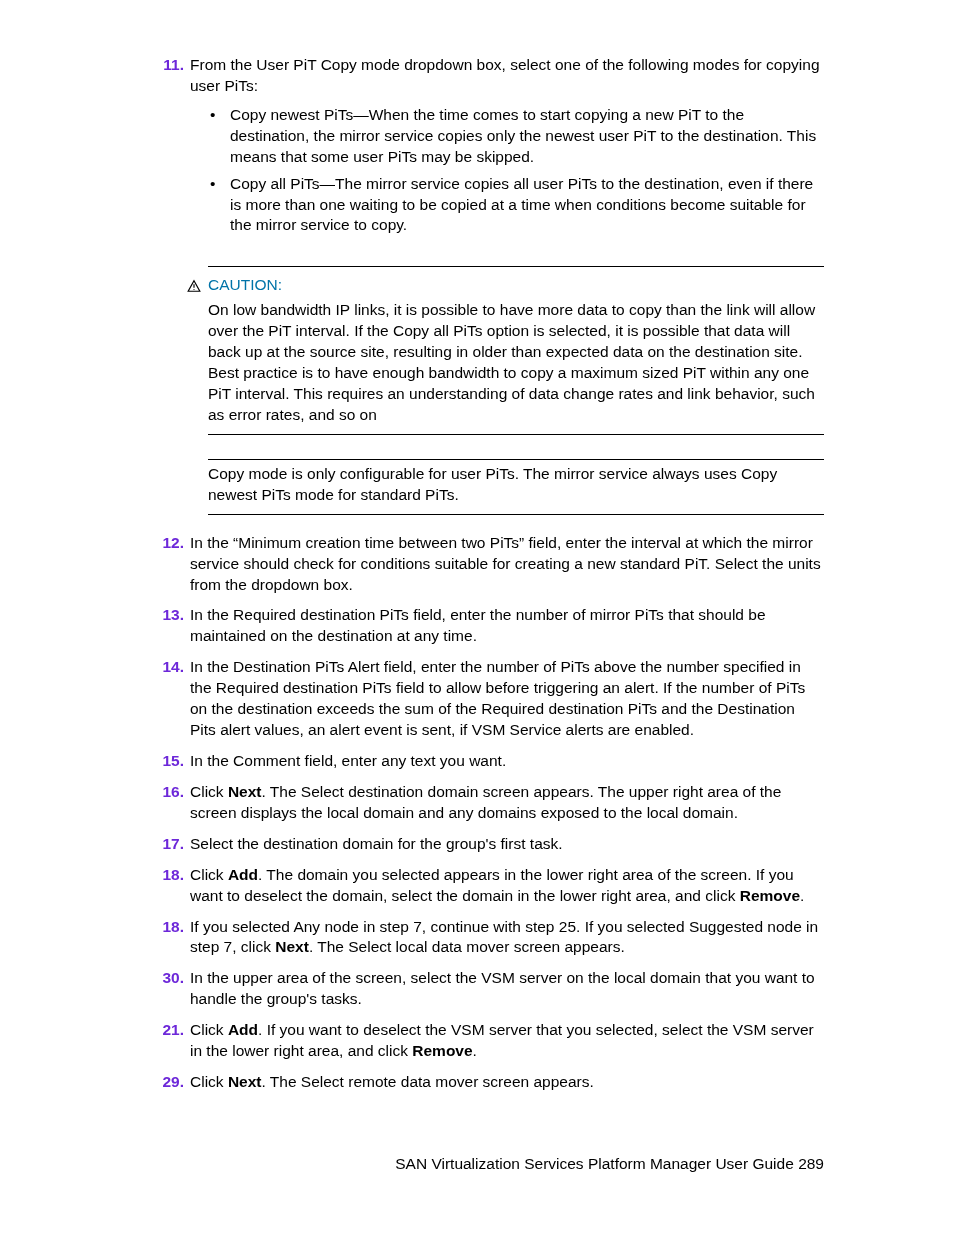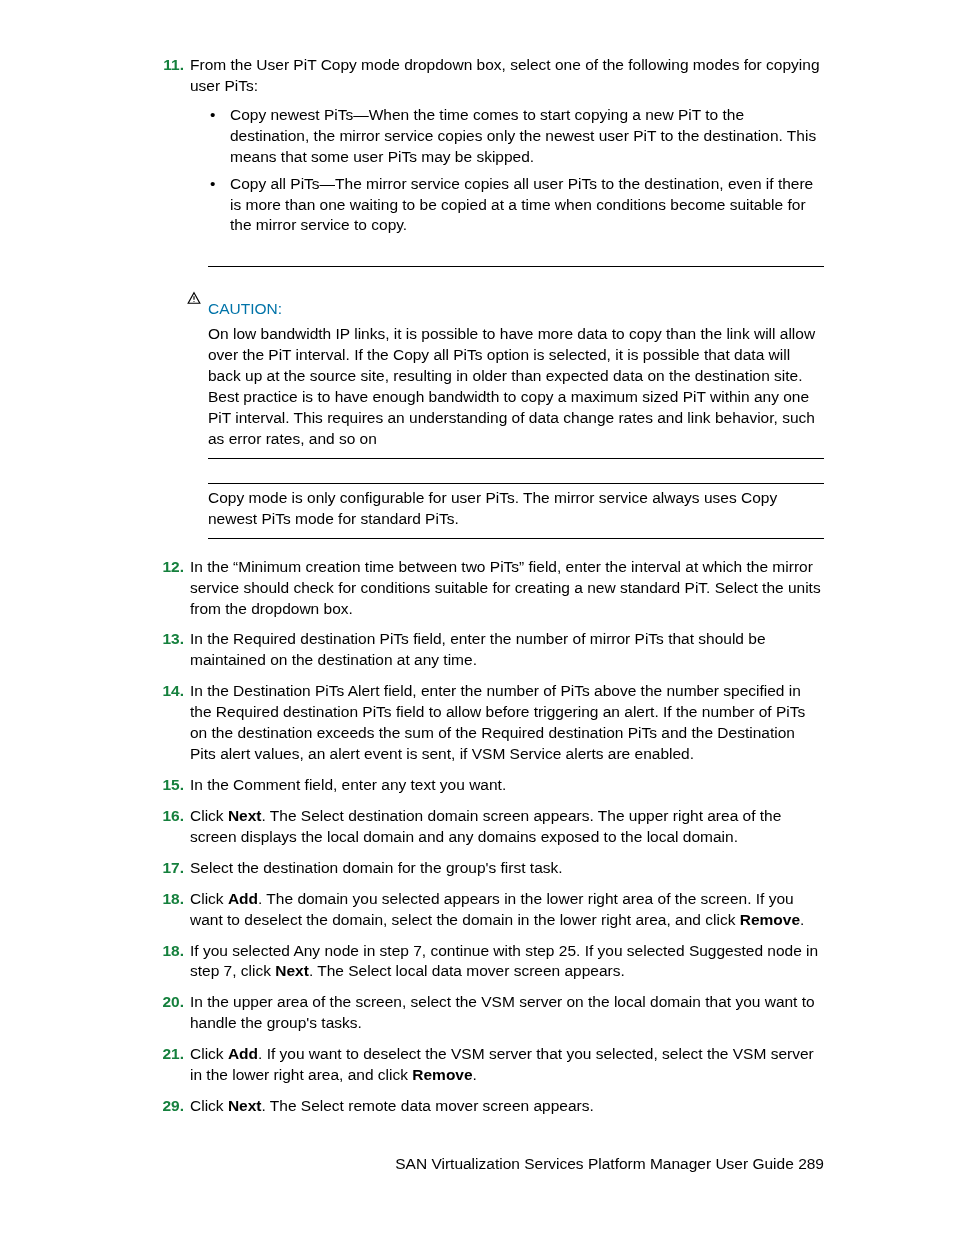--- a/index.html
+++ b/index.html
@@ -14,21 +14,21 @@
   }
   .page {
     width: 954px;
     height: 1235px;
     position: relative;
     box-sizing: border-box;
     padding: 55px 130px 0 150px;
   }
   b, .bold { font-weight: 600; }
   .list-num {
-    color: #15803d;
+    color: #6d28d9;
     font-weight: 600;
     width: 34px;
     text-align: right;
     flex: 0 0 34px;
     padding-right: 6px;
   }
   .ol-row {
     display: flex;
     margin-bottom: 10px;
   }
@@ -61,21 +61,20 @@
   .admon-icon {
     width: 20px;
     flex: 0 0 20px;
     display: flex;
     justify-content: center;
     padding-right: 4px;
   }
   .admon-title {
     color: #0073a8;
     font-weight: 400;
-    margin-top: 24px;
   }
   .admon-body {
     margin-left: 24px;
     margin-top: 4px;
     margin-bottom: 8px;
   }
   .footer {
     position: absolute;
     bottom: 60px;
     right: 130px;
@@ -167,21 +166,21 @@
   </div>
 
   <div class="ol-row">
     <div class="list-num">18.</div>
     <div class="ol-text">
       <span>If you selected Any node in step 7, continue with step 25. If you selected Suggested node in step 7, click </span><b>Next</b><span>. The Select local data mover screen appears.</span>
     </div>
   </div>
 
   <div class="ol-row">
-    <div class="list-num">20.</div>
+    <div class="list-num">30.</div>
     <div class="ol-text">In the upper area of the screen, select the VSM server on the local domain that you want to handle the group's tasks.</div>
   </div>
 
   <div class="ol-row">
     <div class="list-num">21.</div>
     <div class="ol-text">
       <span>Click </span><b>Add</b><span>. If you want to deselect the VSM server that you selected, select the VSM server in the lower right area, and click </span><b>Remove</b><span>.</span>
     </div>
   </div>
 

